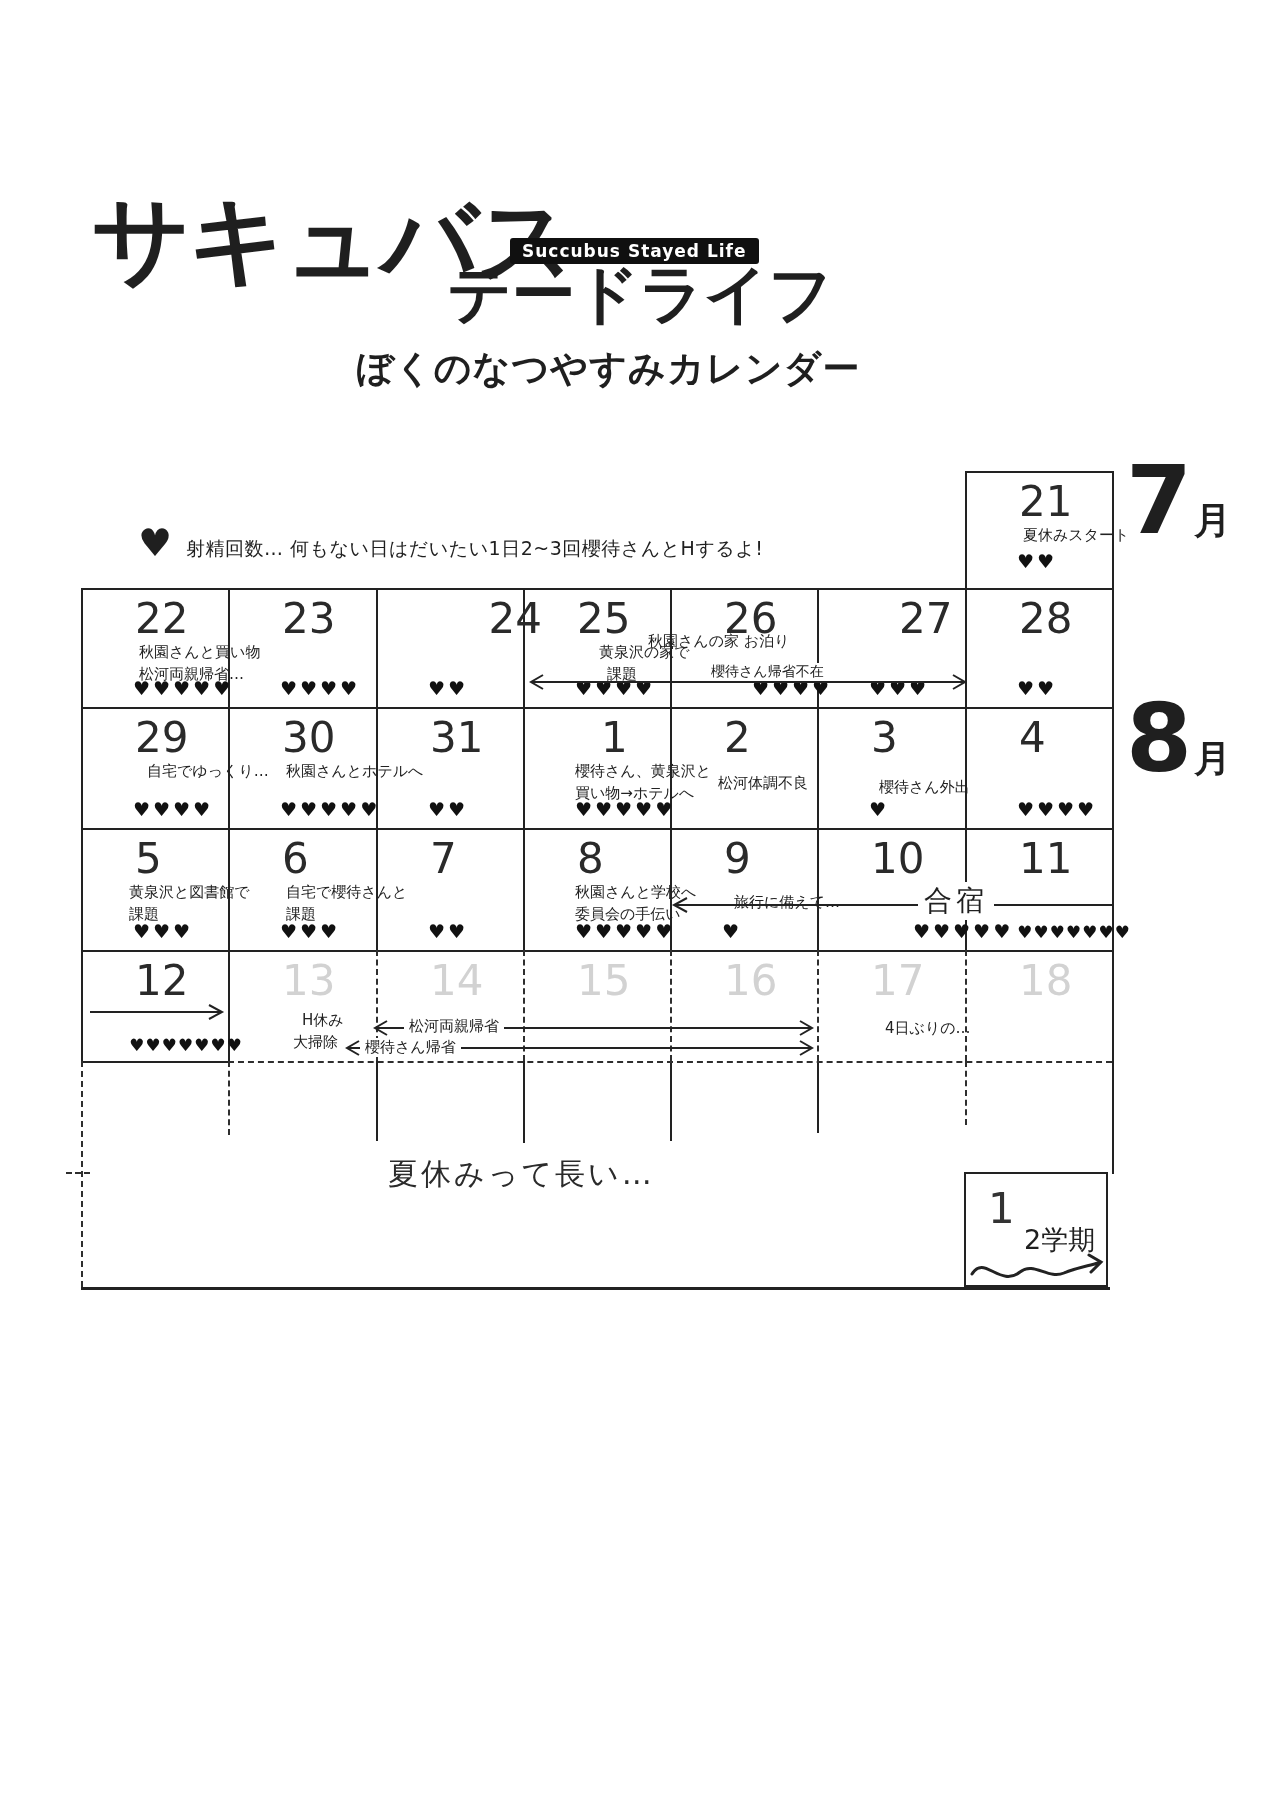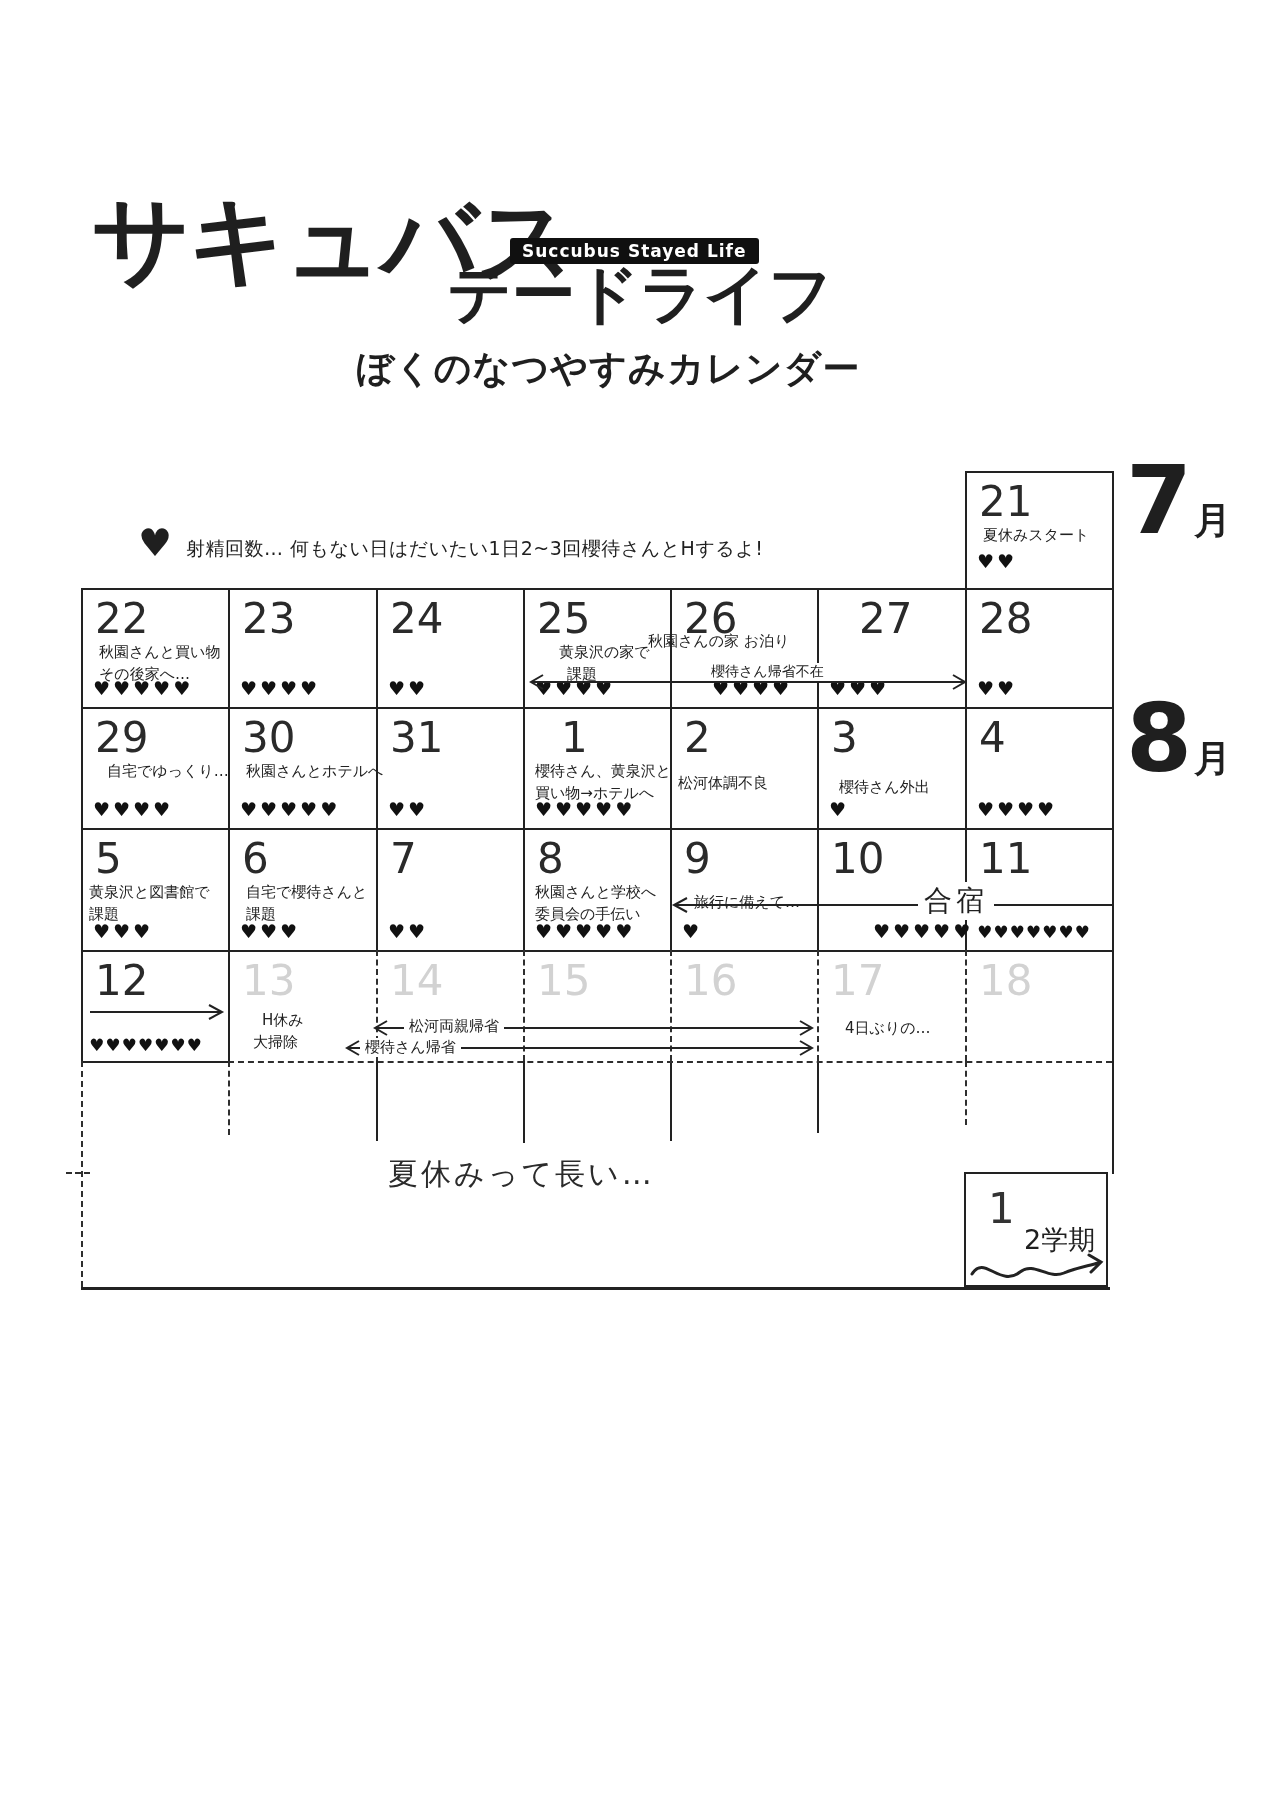--- a/index.html
+++ b/index.html
@@ -16,21 +16,21 @@
          font-weight:600;letter-spacing:1px;padding:3px 12px;border-radius:3px;line-height:1.2;}
   .subtitle{position:absolute;left:356px;top:344px;font-size:37px;font-weight:600;letter-spacing:1px;}
   
   .legend-heart{position:absolute;left:138px;top:524px;font-size:38px;line-height:1;}
   .legend-text{position:absolute;left:186px;top:536px;font-size:19px;font-weight:500;letter-spacing:.5px;}
   
   .month{position:absolute;display:flex;align-items:flex-end;font-weight:900;line-height:.8;}
   .month .big{font-size:95px;}
   .month .small{font-size:37px;margin-left:2px;margin-bottom:2px;}
   
-  .cell{position:absolute;box-sizing:border-box;}
+  .cell{position:absolute;box-sizing:border-box;margin-left:40px;}
   .dnum{font-size:42px;line-height:1;padding:10px 0 0 14px;color:#2a2a2a;}
   .faded .dnum{color:#c3c3c3;opacity:.75;}
   .note{font-size:15px;line-height:1.35;padding-left:18px;padding-top:2px;color:#222;white-space:nowrap;}
   .hearts{position:absolute;left:12px;bottom:8px;font-size:19px;letter-spacing:3px;color:#111;white-space:nowrap;}
   .hearts-sm .hearts{font-size:17px;letter-spacing:1px;}
   .hearts-right .hearts{left:56px;}
   .hearts-hi .hearts{bottom:16px;}
   
   .ovl{position:absolute;z-index:5;background:#fff;white-space:nowrap;}
   .arrow-label{font-size:14px;padding:0 5px;color:#222;}
@@ -101,28 +101,28 @@
 
   <div class="cell hearts-hi" style="left:965px;top:471px;width:147px;height:117px;">
     <div class="dnum">21</div>
     <div class="note">夏休みスタート</div>
     <div class="hearts">♥♥</div>
   </div>
 
   <div class="cell" style="left:81px;top:588px;width:147px;height:119px;">
     <div class="dnum">22</div>
     <div class="note">秋園さんと買い物</div>
-    <div class="note">その後家へ…</div>
+    <div class="note">松河両親帰省…</div>
     <div class="hearts">♥♥♥♥♥</div>
   </div>
   <div class="cell" style="left:228px;top:588px;width:148px;height:119px;">
     <div class="dnum">23</div>
     <div class="hearts">♥♥♥♥</div>
   </div>
-  <div class="cell" style="left:376px;top:588px;width:126px;height:119px;">
+  <div class="cell" style="left:376px;top:588px;width:126px;height:119px;text-align:right;">
     <div class="dnum">24</div>
     <div class="hearts">♥♥</div>
   </div>
   <div class="cell" style="left:523px;top:588px;width:147px;height:119px;">
     <div class="dnum">25</div>
     <div class="note" style="padding-left:36px;">黄泉沢の家で</div>
     <div class="note" style="padding-left:44px;">課題</div>
     <div class="hearts">♥♥♥♥</div>
   </div>
   <div class="cell" style="left:670px;top:588px;width:147px;height:119px;">

